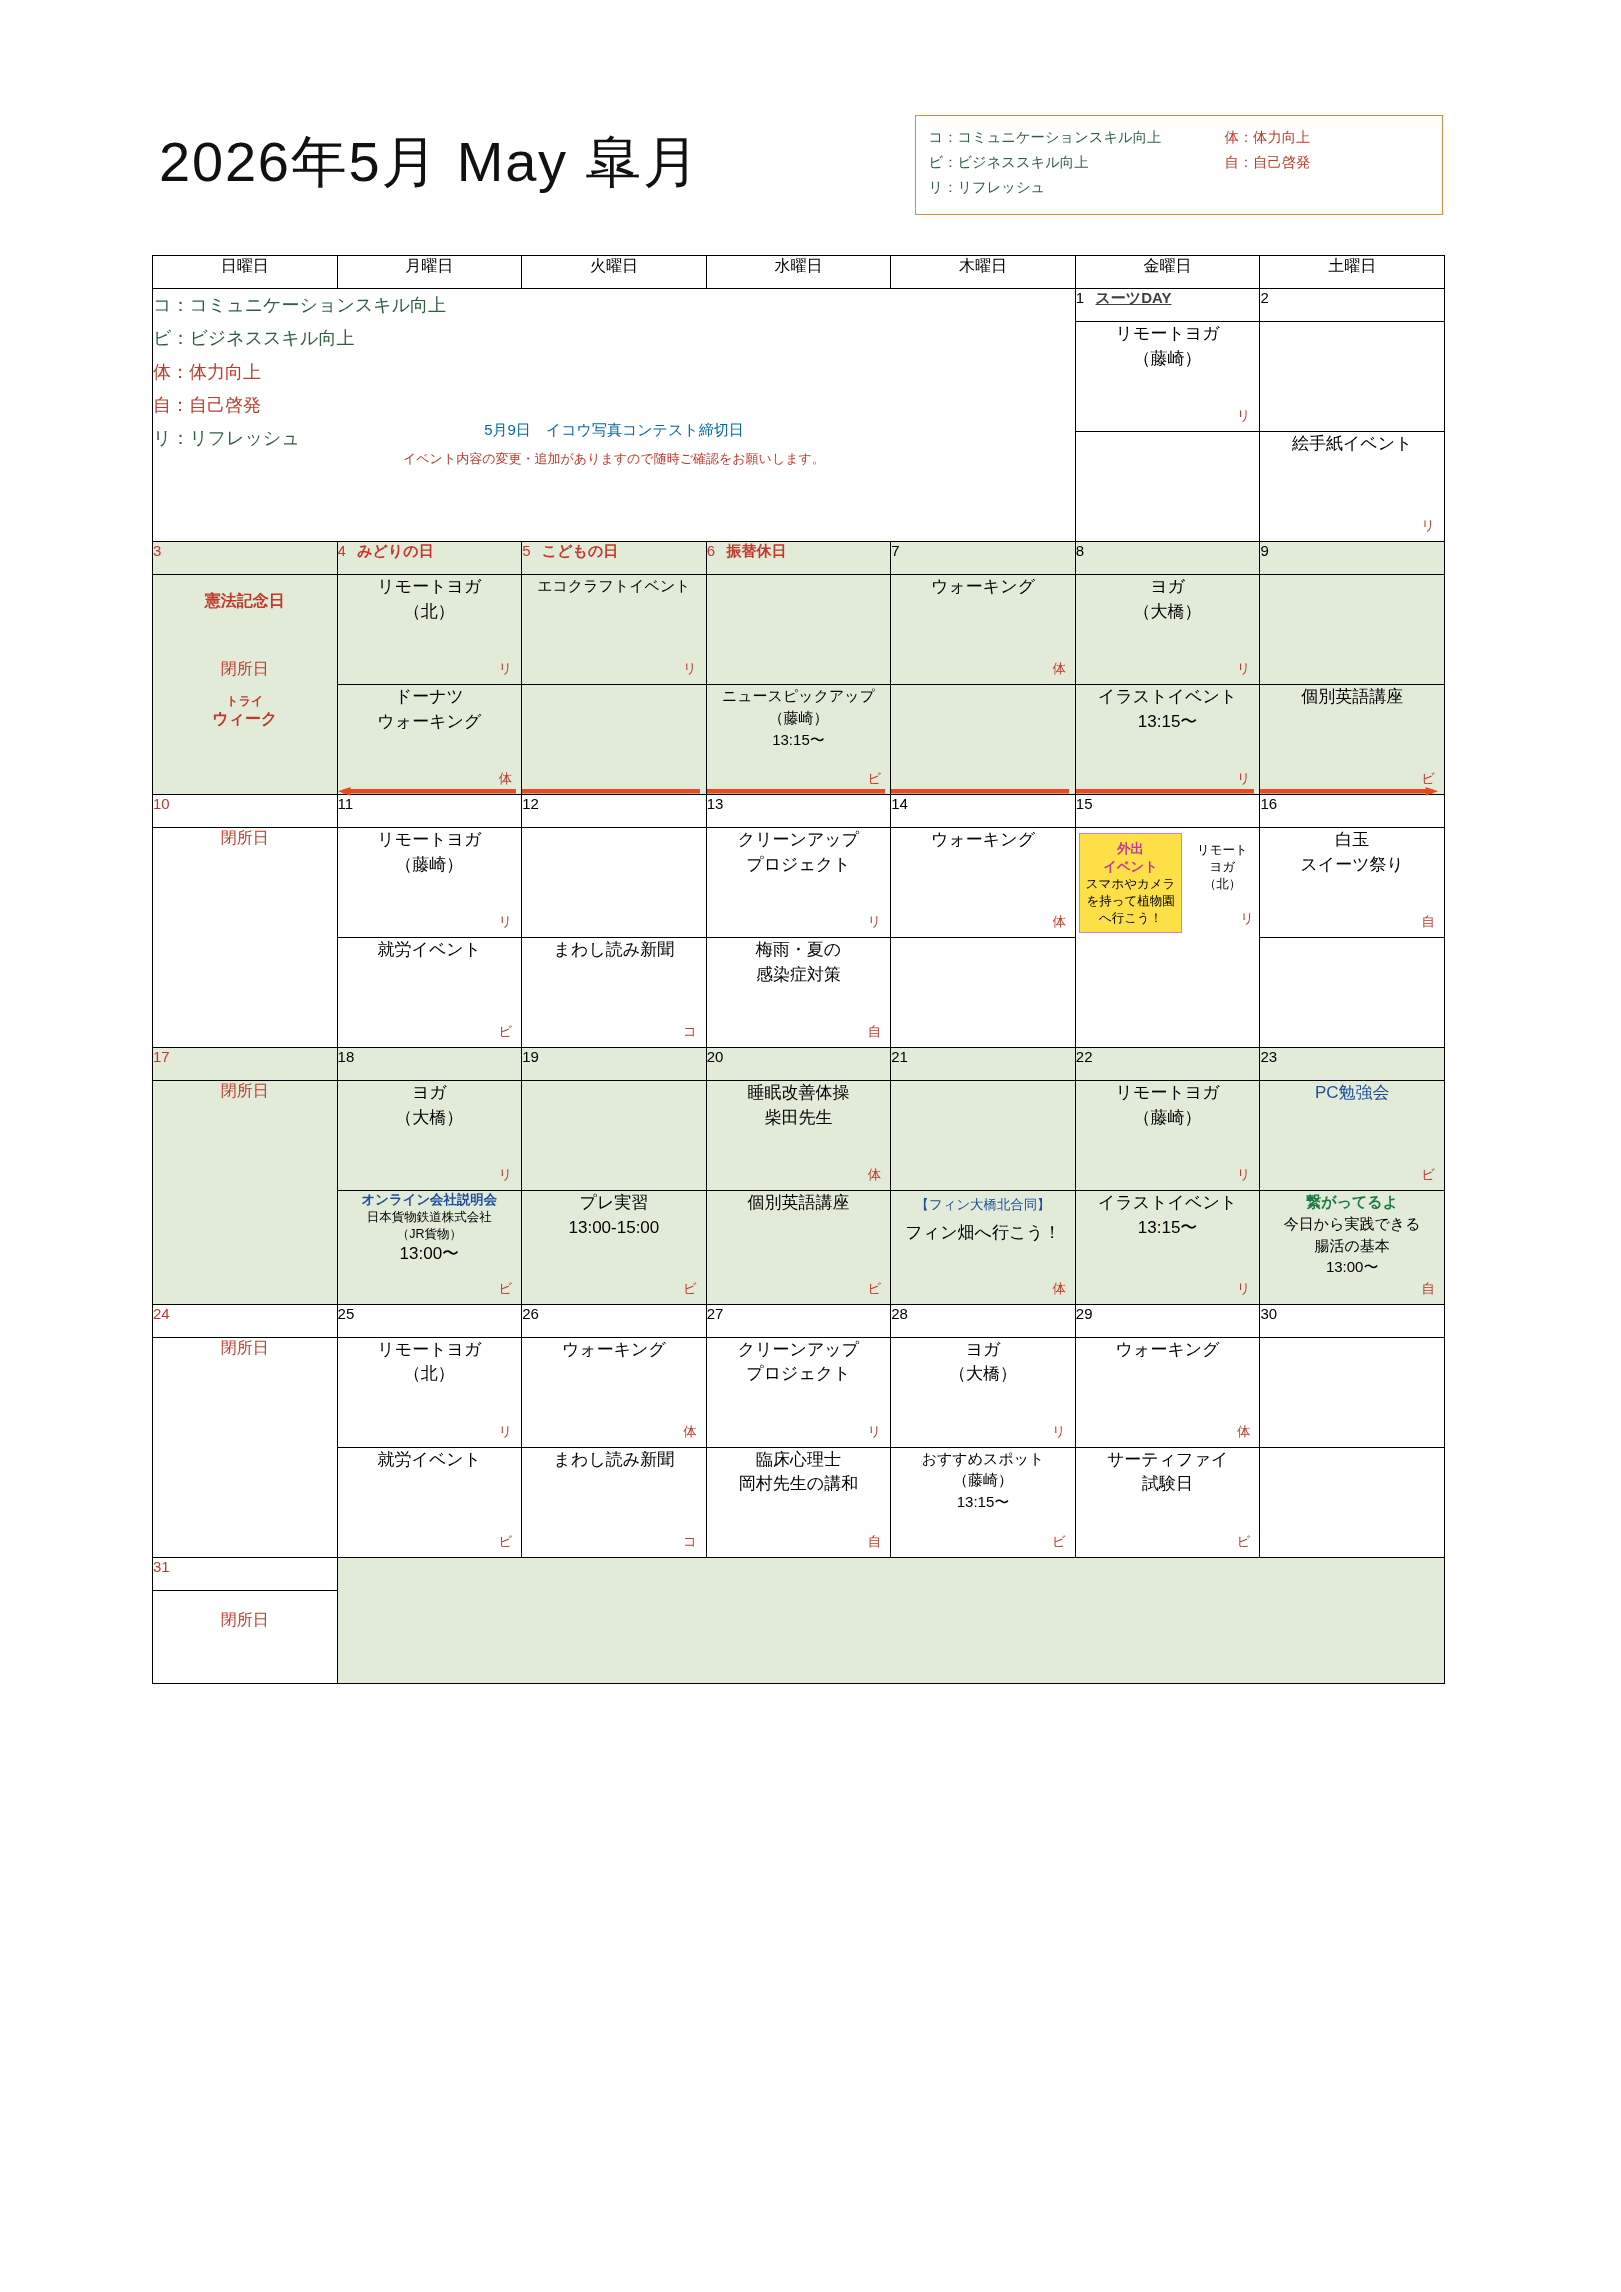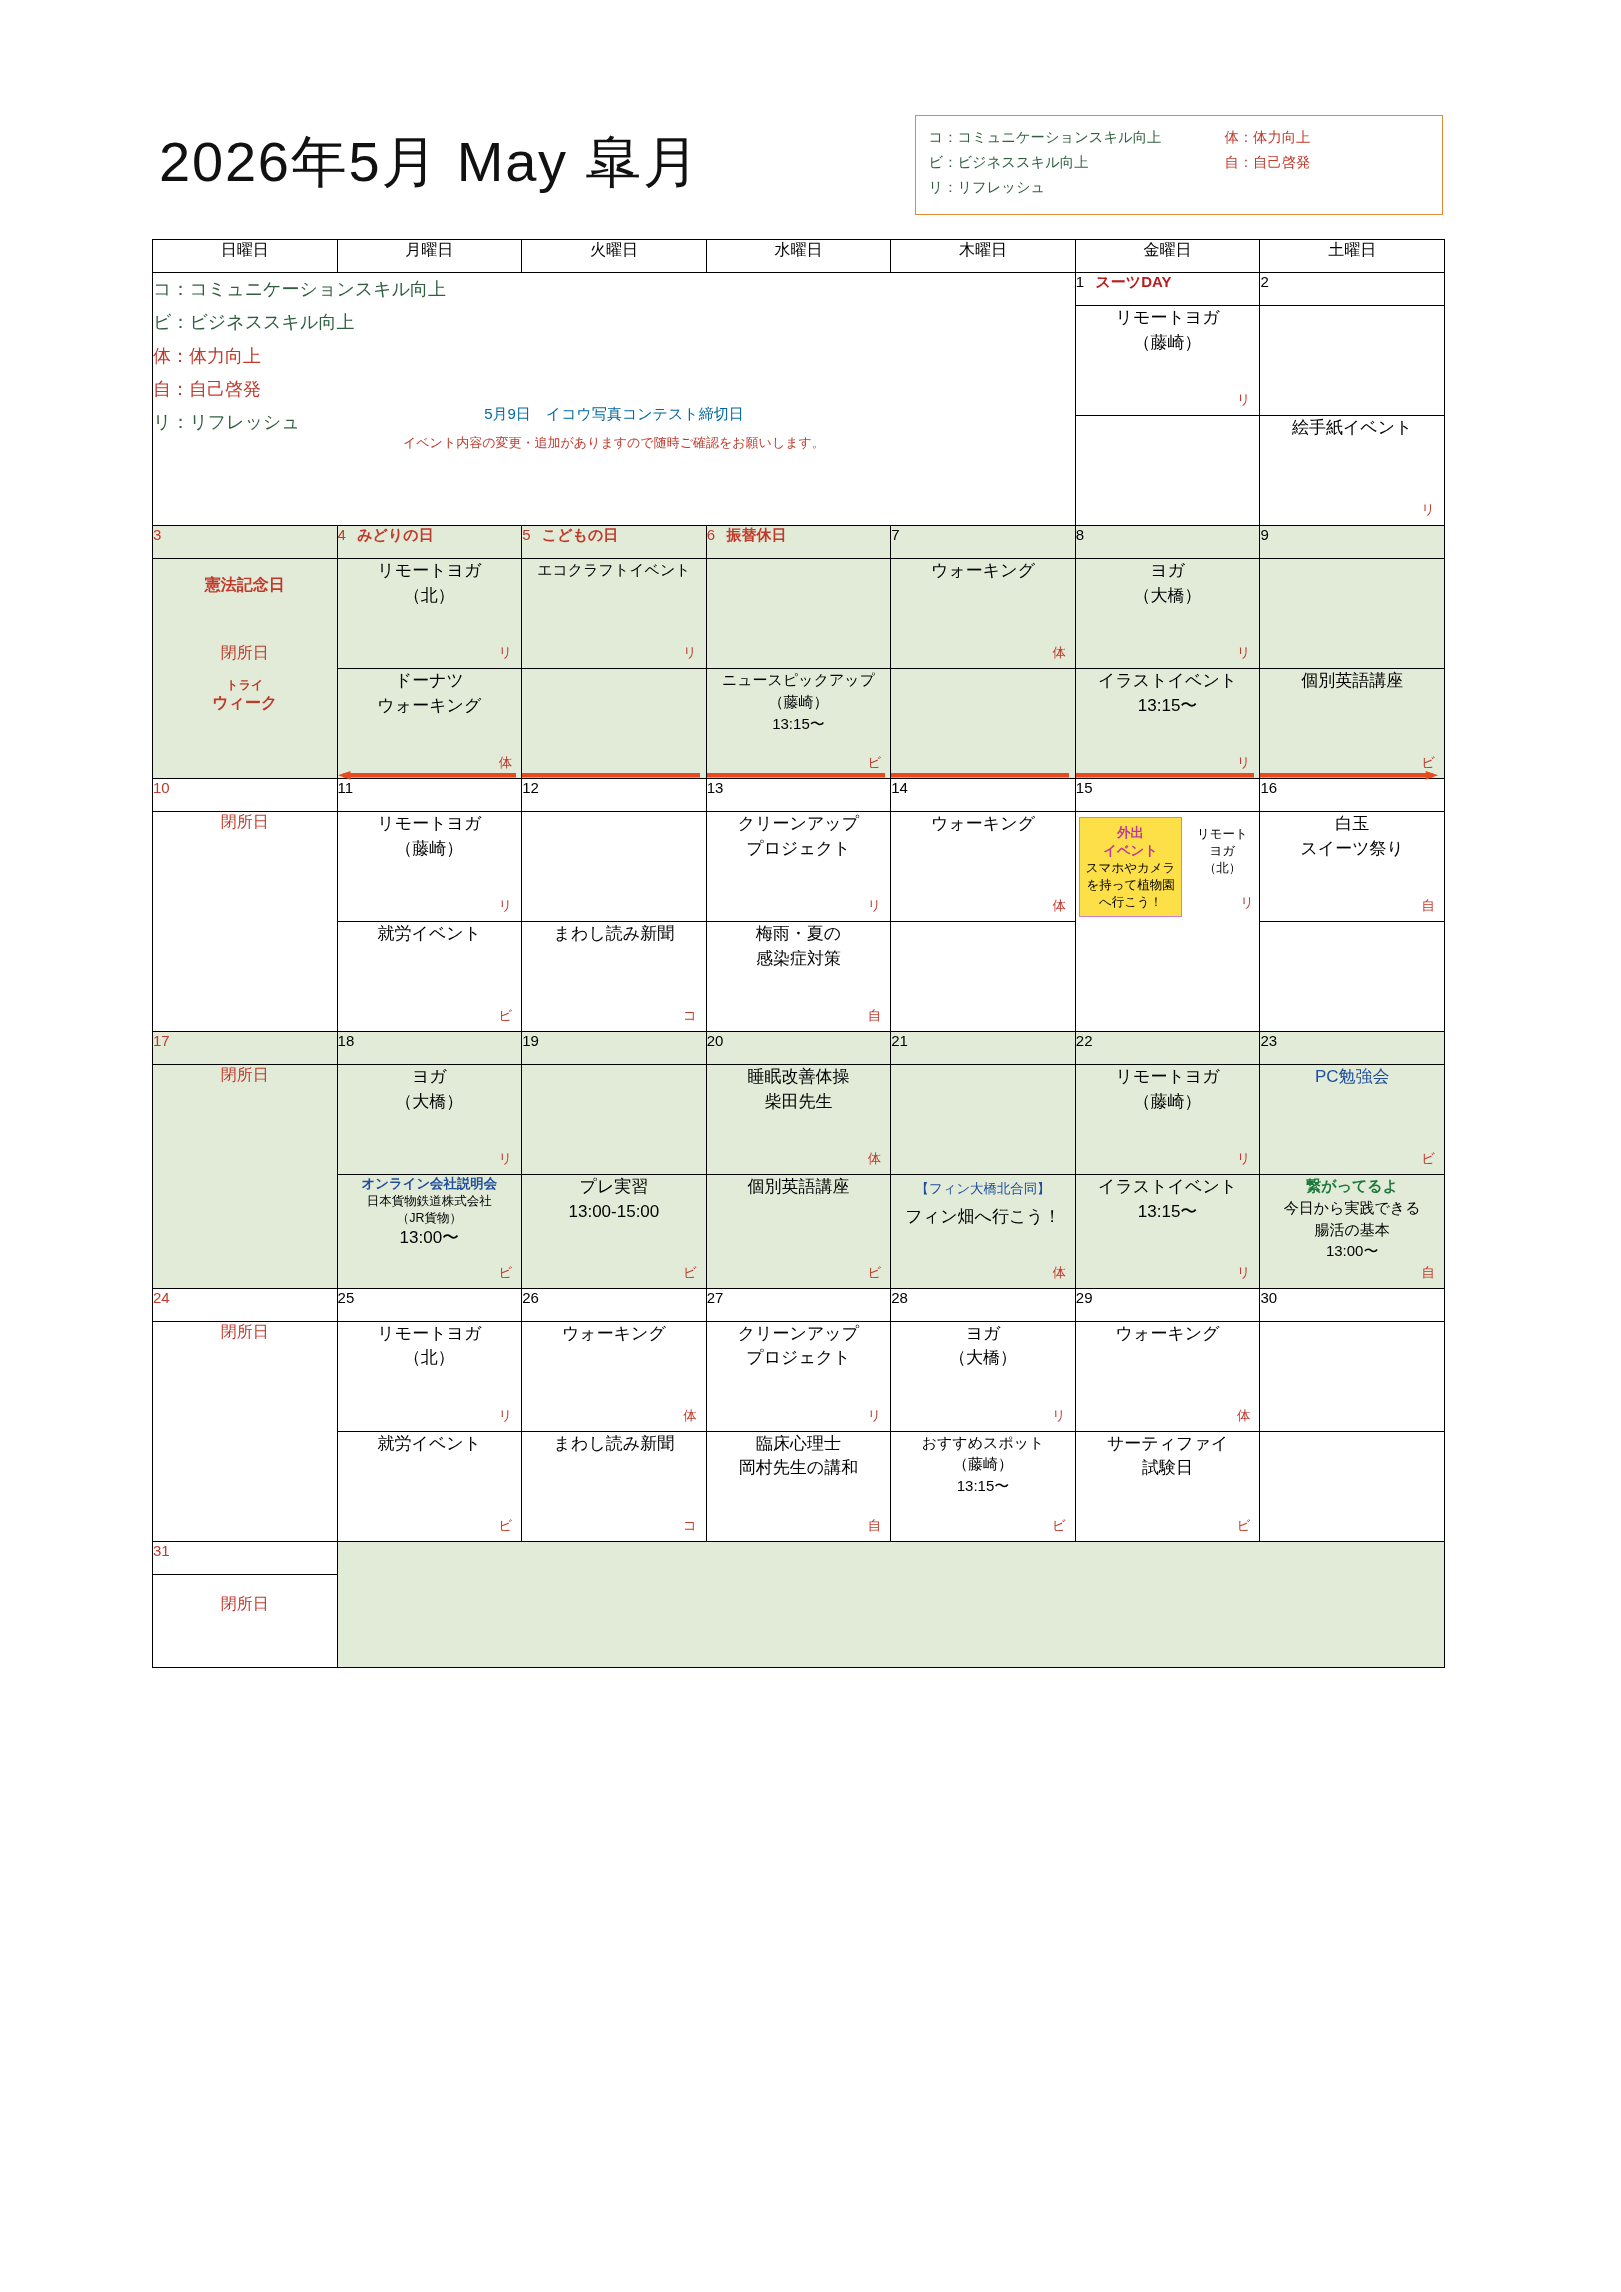--- a/index.html
+++ b/index.html
@@ -21,21 +21,21 @@
   .legend-left{width:296px;}
   .legend-right{width:auto;}
   .lg-ko{color:#2f5f3f;}
   .lg-bi{color:#2f5f3f;}
   .lg-ri{color:#2f5f3f;}
   .lg-tai{color:#c0392b;}
   .lg-ji{color:#c0392b;}
 
   
   table.cal{
-    position:absolute;left:152px;top:239px;
+    position:absolute;left:152px;top:255px;
     border-collapse:collapse;width:1293px;
     table-layout:fixed;
   }
   table.cal td,table.cal th{
     border:0.9px solid #000;
     vertical-align:top;
     padding:0;
   }
   .dow{
     height:32px;text-align:center;font-size:16px;font-weight:normal;
@@ -43,21 +43,21 @@
   }
   col.c{width:107px;}
 
   
   .dnum{
     height:32px;font-size:15px;padding:3.6px 0 0 7.2px;
   }
   .dnum.sun{color:#c0392b;}
   .dnum.hol{color:#c0392b;}
   .dnum .hname{font-weight:bold;margin-left:7.2px;}
-  .dnum .hname.blue{color:#b91c1c;}
+  .dnum .hname.blue{color:#404040;text-decoration:underline;}
   .dnum .hname.red{color:#c0392b;}
   .greenrow td{background:#e2ebd8;}
 
   .ev{
     height:109px;position:relative;font-size:17px;text-align:center;
     padding-top:14.3px;line-height:1.45;
   }
   .ev.small{font-size:15px;}
   .tag{
     position:absolute;right:9px;bottom:5.4px;font-size:13.4px;

